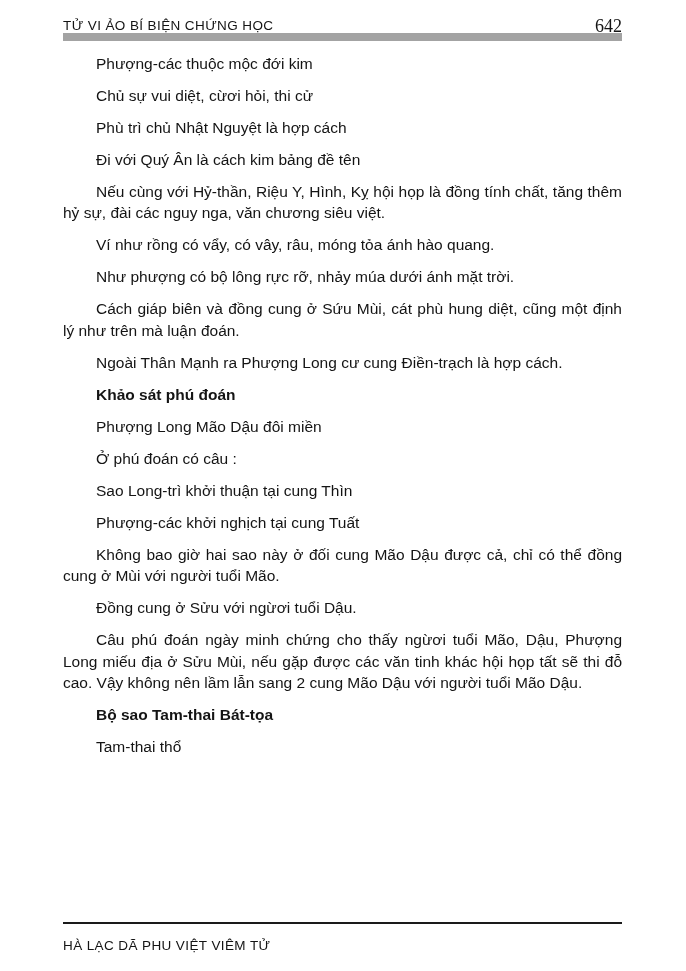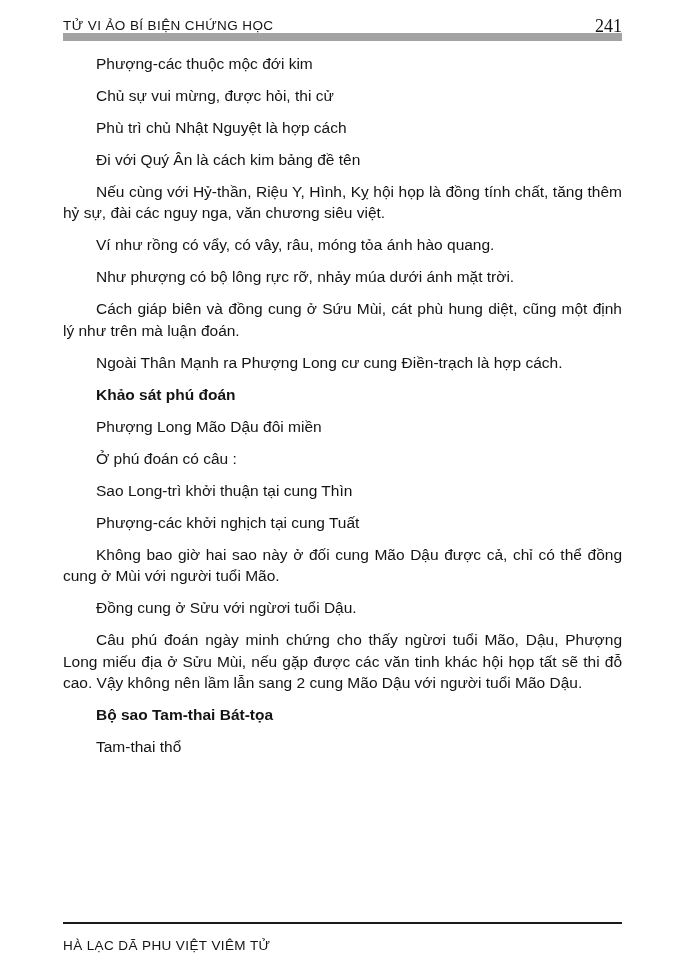--- a/index.html
+++ b/index.html
@@ -70,26 +70,26 @@
     white-space: nowrap;
   }
 </style>
 </head>
 <body>
 
 <div class="page">
 
   <div class="page-header">
     <span class="book-title">TỬ VI ẢO BÍ BIỆN CHỨNG HỌC</span>
-    <span class="page-number">241</span>
+    <span class="page-number">642</span>
   </div>
 
   <div class="content">
     <p class="verse">Phượng-các thuộc mộc đới kim</p>
-    <p class="verse">Chủ sự vui mừng, được hỏi, thi cử</p>
+    <p class="verse">Chủ sự vui diệt, cừơi hỏi, thi cử</p>
     <p class="verse">Phù trì chủ Nhật Nguyệt là hợp cách</p>
     <p class="verse">Đi với Quý Ân là cách kim bảng đề tên</p>
     <p class="body">Nếu cùng với Hỷ-thần, Riệu Y, Hình, Kỵ hội họp là đồng tính chất, tăng thêm hỷ sự, đài các nguy nga, văn chương siêu việt.</p>
     <p class="verse">Ví như rồng có vẩy, có vây, râu, móng tỏa ánh hào quang.</p>
     <p class="verse">Như phượng có bộ lông rực rỡ, nhảy múa dưới ánh mặt trời.</p>
     <p class="body">Cách giáp biên và đồng cung ở Sứu Mùi, cát phù hung diệt, cũng một định lý như trên mà luận đoán.</p>
     <p class="verse">Ngoài Thân Mạnh ra Phượng Long cư cung Điền-trạch là hợp cách.</p>
     <p class="heading">Khảo sát phú đoán</p>
     <p class="verse">Phượng Long Mão Dậu đôi miền</p>
     <p class="verse">Ở phú đoán có câu :</p>

